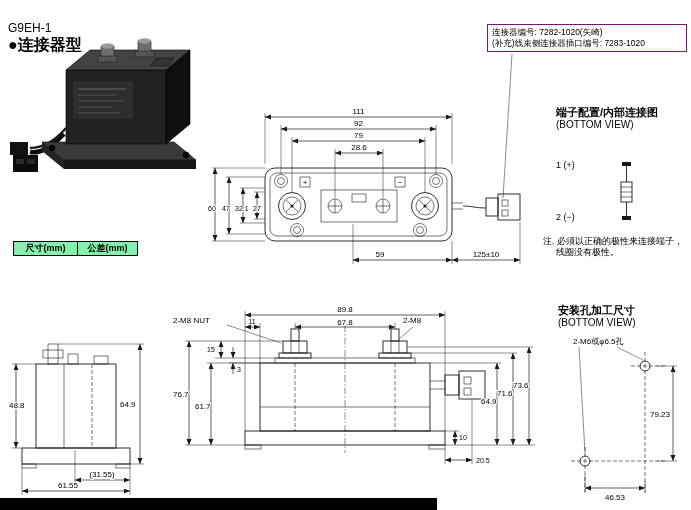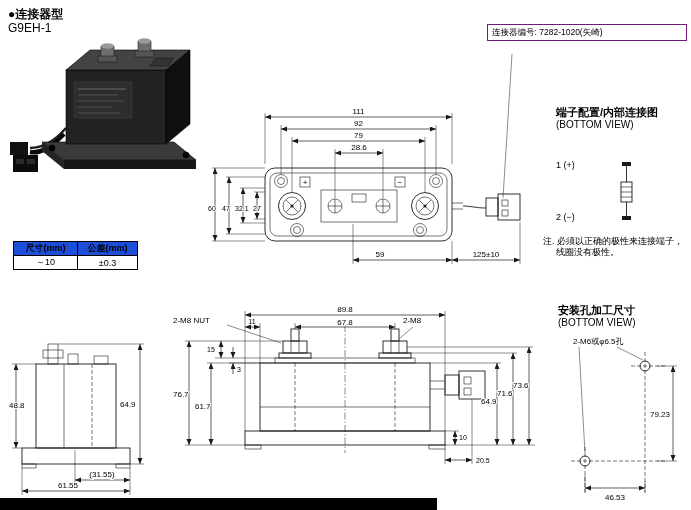--- a/index.html
+++ b/index.html
@@ -11,45 +11,46 @@
   .ln{stroke:#1a1a1a;stroke-width:0.9;fill:none;}
   .ln2{stroke:#1a1a1a;stroke-width:0.6;fill:none;}
   .dimln{stroke:#1a1a1a;stroke-width:0.7;fill:none;}
   .ext{stroke:#1a1a1a;stroke-width:0.5;fill:none;}
   .dash{stroke:#1a1a1a;stroke-width:0.6;fill:none;stroke-dasharray:4 2;}
   .cl{stroke:#1a1a1a;stroke-width:0.5;fill:none;stroke-dasharray:7 2 1.5 2;}
   text.dim{font-size:8px;fill:#000;paint-order:stroke;stroke:#fff;stroke-width:2px;
            font-family:"Liberation Sans","DejaVu Sans",sans-serif;}
   text.dimS{font-size:7px;fill:#000;paint-order:stroke;stroke:#fff;stroke-width:1.6px;
            font-family:"Liberation Sans","DejaVu Sans",sans-serif;}
-  .title-line{font-size:12px;font-weight:bold;}
+  .title-line{font-size:16px;font-weight:bold;margin-top:29px;}
   .model-line{font-size:12px;}
   .heading{font-size:11px;font-weight:bold;line-height:13px;}
   .sub{font-size:10px;font-weight:normal;}
   .note{font-size:9px;line-height:11px;}
   .notebox{border:1px solid #701a75;padding:2px 4px;font-size:8.5px;line-height:11px;width:200px;background:#fff;}
   table.tol{border-collapse:collapse;font-size:9px;text-align:center;background:#fff;}
   table.tol th,table.tol td{border:1px solid #000;padding:0 4px;height:14px;}
-  table.tol th{background:#1d4ed8;font-weight:bold;}
+  table.tol th{background:#86efac;font-weight:bold;}
   .blackbar{background:#000;}
 </style>
 </head>
 <body>
 
 <div class="page">
 
   <svg class="abs" style="left:0;top:0" width="691" height="510">
     <line x1="512" y1="54" x2="503" y2="198" class="ext"></line>
   </svg>
 
   <div class="abs title-line" style="left:8px;top:6px">●连接器型</div>
   <div class="abs model-line" style="left:8px;top:21px">G9EH-1</div>
 
   <div class="abs notebox" style="left:487px;top:24px">
     <div>连接器编号: 7282-1020(矢崎)</div>
+    <div>(补充)线束侧连接器插口编号: 7283-1020</div>
   </div>
 
   <svg class="abs" style="left:6px;top:36px" width="200" height="150" viewBox="0 0 200 150">
     <g>
       <rect x="4" y="106" width="18" height="13" fill="#111"></rect>
       <rect x="7" y="119" width="25" height="17" fill="#0c0c0c"></rect>
       <rect x="10" y="123" width="8" height="5" fill="#2a2a2a"></rect>
       <rect x="21" y="123" width="8" height="5" fill="#2a2a2a"></rect>
     </g>
     <g>
@@ -235,24 +236,20 @@
 
   <div class="abs note" style="left:543px;top:236px">注. 必须以正确的极性来连接端子，</div>
   <div class="abs note" style="left:556px;top:247px">线圈没有极性。</div>
 
   <table class="tol abs" style="left:13px;top:241px">
     <tbody>
         <tr>
       <th style="width:64px">尺寸(mm)</th>
       <th style="width:60px">公差(mm)</th>
     </tr>
-    <tr>
-      <td>～10</td>
-      <td>±0.3</td>
-    </tr>
   </tbody>
     </table>
 
   <div class="abs heading" style="left:558px;top:304px">安装孔加工尺寸</div>
   <div class="abs sub" style="left:558px;top:317px">(BOTTOM VIEW)</div>
 
   <svg class="abs" style="left:545px;top:333px" width="146" height="175" viewBox="0 0 146 175">
     <defs>
       <marker id="aMH" markerWidth="7" markerHeight="6" refX="6" refY="2.5" orient="auto-start-reverse" markerUnits="userSpaceOnUse">
         <path d="M0,0 L6,2.5 L0,5 Z" fill="#1a1a1a"></path>

